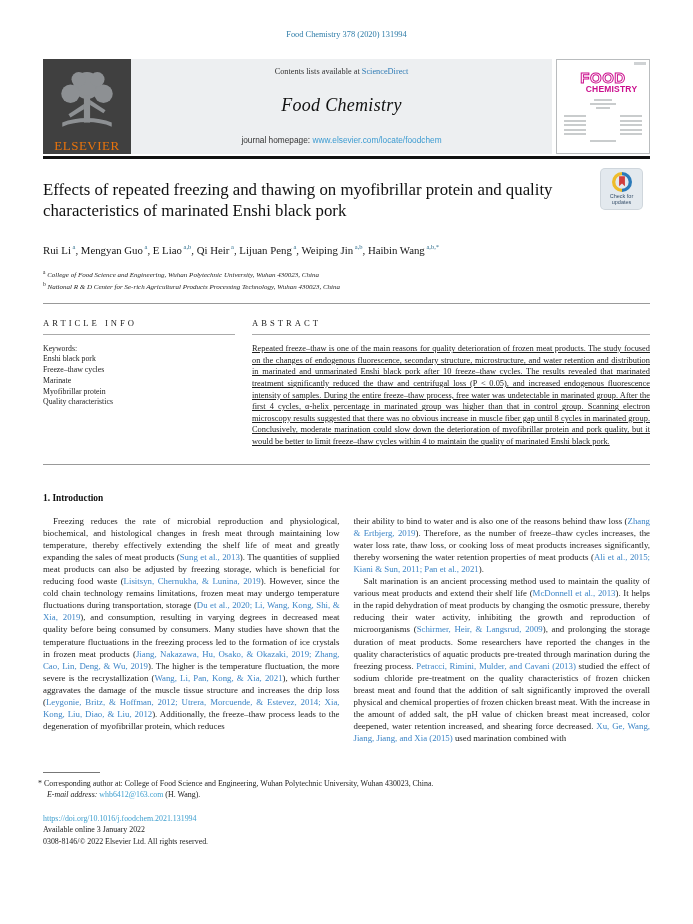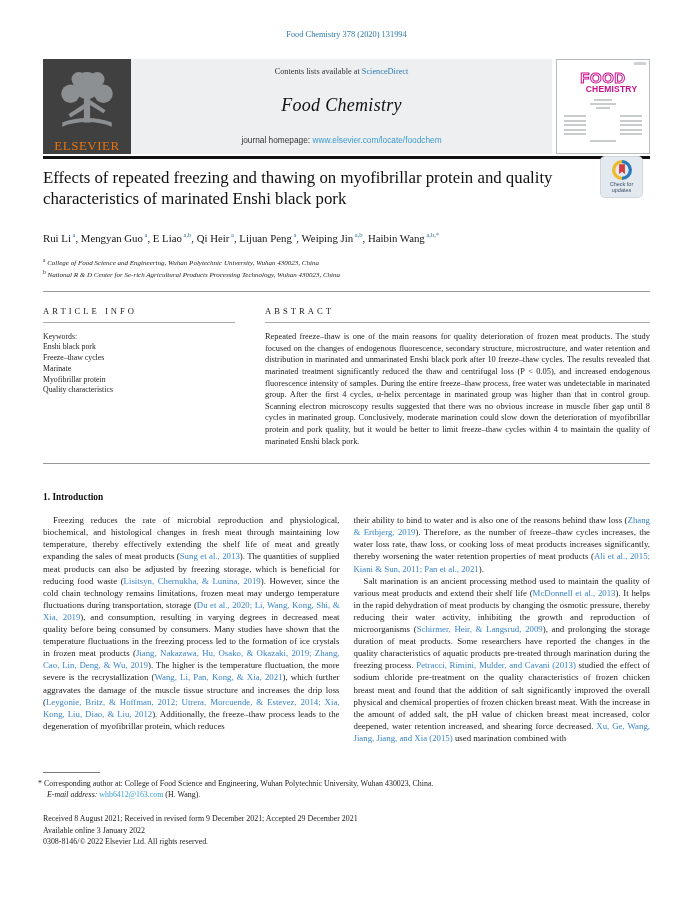--- a/index.html
+++ b/index.html
@@ -34,42 +34,42 @@
   .cover-bars { width:100%; margin-top:5px; display:flex; flex-direction:column; align-items:center; gap:2px; }
   .cbar { background:#c9cccd; height:2px; }
   .cover-cols { width:100%; margin-top:6px; display:flex; justify-content:space-between; padding:0 3px; }
   .cover-col { display:flex; flex-direction:column; gap:2.5px; }
   .ccol-bar { background:#c9cccd; height:2px; width:22px; }
   .cover-foot { margin-top:5px; width:26px; height:2px; background:#c9cccd; }
 
   .thick-rule { height:3px; background:#111; margin-top:2px; }
 
   
-  .title-row { position:relative; margin-top:8px; }
+  .title-row { position:relative; margin-top:20px; }
   .article-title { font-size:16.8px; line-height:21px; color:#101010; width:545px; }
   .check-badge { position:absolute; right:8px; top:-10px; width:41px; height:40px; background:#e3e9ee; border-radius:4px; box-shadow:0 0 0 1px #cfd6dc; display:flex; flex-direction:column; align-items:center; padding-top:3px; }
   .badge-circle { width:20px; height:20px; }
   .badge-label { font-size:5.5px; line-height:6px; color:#37506b; text-align:center; font-family:"Liberation Sans",sans-serif; margin-top:1px; }
 
   .authors-line { margin-top:22px; font-size:10.8px; color:#151515; }
   .authors-line sup { font-size:6.5px; color:#31708f; }
   .affils { margin-top:12px; font-size:7px; font-style:italic; color:#222; line-height:9.5px; }
   .affils sup { font-style:normal; font-size:5.5px; }
 
   .thin-rule { height:1px; background:#999; margin-top:10px; }
 
   
   .info-abs { display:flex; margin-top:14px; }
   .info-col { width:192px; flex:none; }
-  .abs-col { flex:1; margin-left:30px; }
+  .abs-col { flex:1; margin-left:17px; }
   .sec-head { font-size:8.6px; letter-spacing:3px; color:#222; }
   .head-rule { height:1px; background:#aaa; margin-top:6px; margin-bottom:8px; }
   .kw-label { font-size:7.8px; color:#222; line-height:11px; }
   .kw-item { font-size:7.8px; color:#222; line-height:10.8px; }
-  .abs-text { font-size:8.4px; line-height:11.6px; text-align:justify; color:#1c1c1c; }
+  .abs-text { font-size:8.4px; line-height:11.6px; text-align:justify; color:#1c1c1c;text-decoration:underline; }
 
   .section-rule { height:1px; background:#999; margin-top:16px; }
 
   
   .intro-head { margin-top:28px; font-size:9.4px; font-weight:bold; color:#111; }
   .body-cols { display:flex; margin-top:0; }
   .col { flex:1; }
   .col-l { margin-right:14px; }
   .body-par { font-size:8.8px; line-height:12.1px; text-align:justify; color:#1c1c1c; }
   .indent { text-indent:10px; }
@@ -203,18 +203,18 @@
     </div>
   </div>
 
   <div class="footnote-rule"></div>
   <div class="footnote">
     <div>* Corresponding author at: College of Food Science and Engineering, Wuhan Polytechnic University, Wuhan 430023, China.</div>
     <div class="line2"><span class="it">E-mail address: </span><span class="link">whb6412@163.com</span><span> (H. Wang).</span></div>
   </div>
 
   <div class="footer-block">
-    <div class="foot-line">Received 8 August 2021; Received in revised form 9 December 2021; Accepted 29 December 2021</div>
+    <div class="doi-line">https://doi.org/10.1016/j.foodchem.2021.131994</div>
     <div class="foot-line">Available online 3 January 2022</div>
     <div class="foot-line">0308-8146/© 2022 Elsevier Ltd. All rights reserved.</div>
   </div>
 
 </div>
 
 </body></html>

